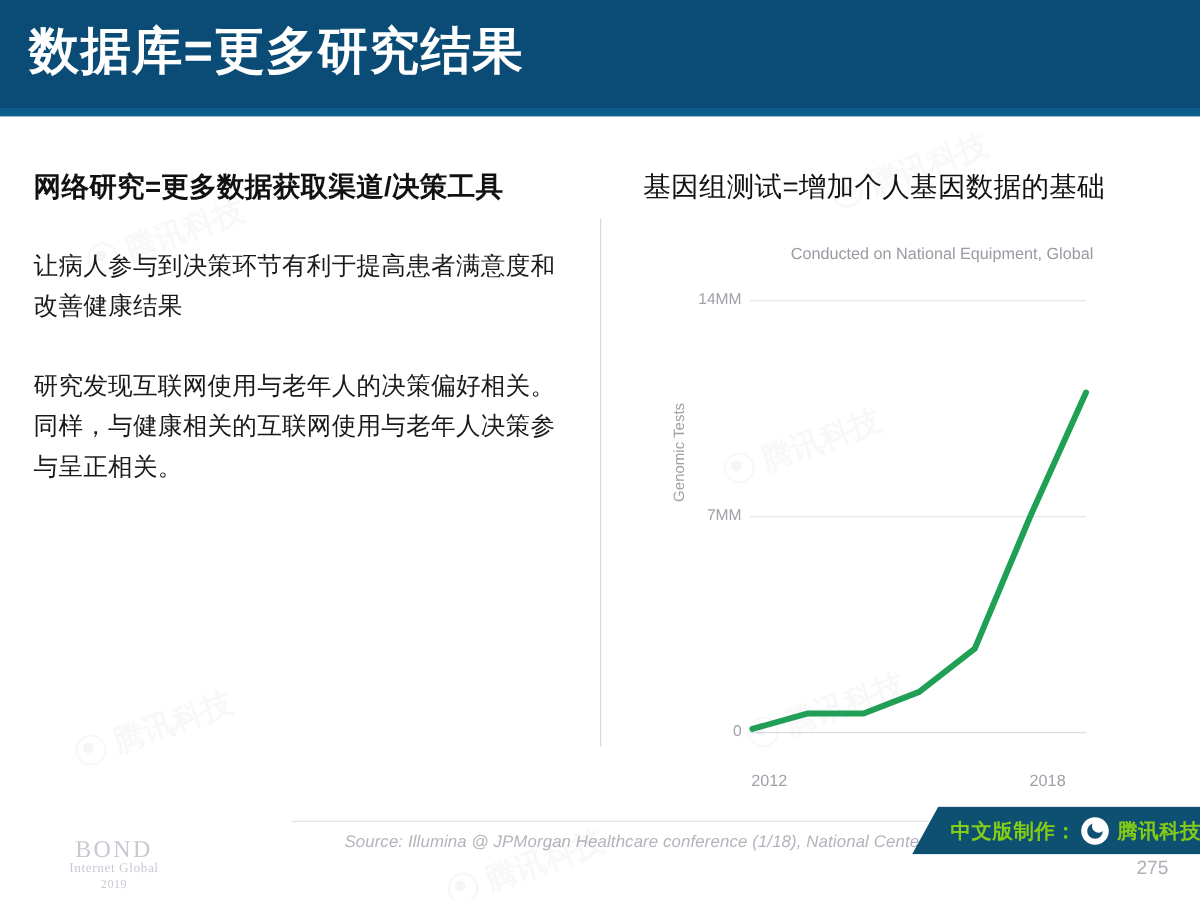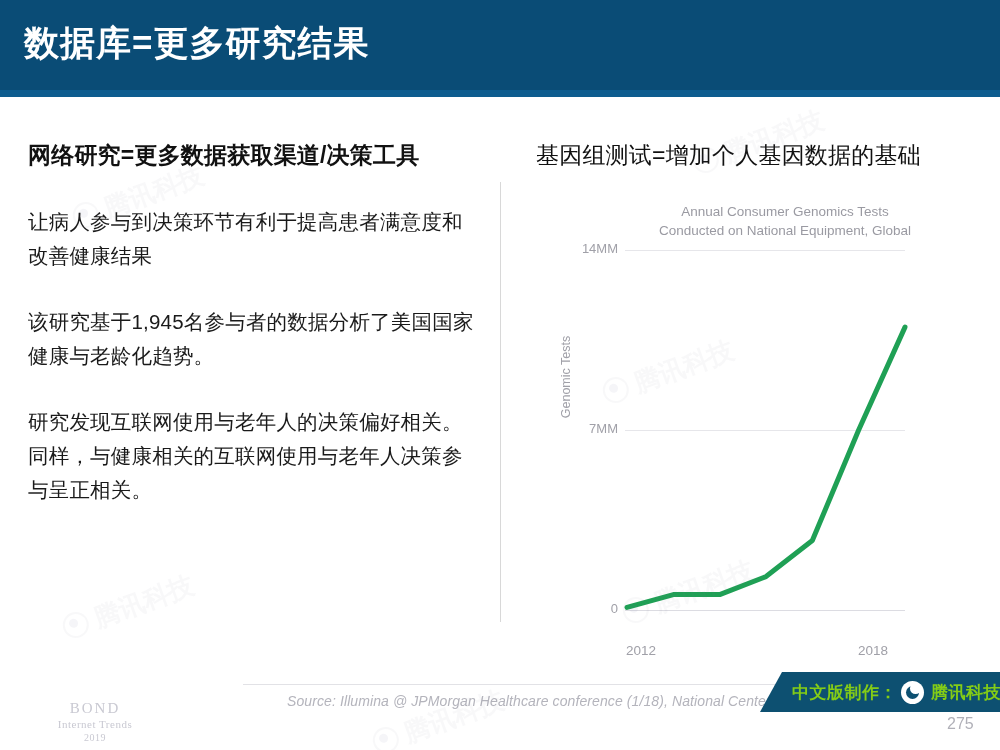--- a/index.html
+++ b/index.html
@@ -28,21 +28,21 @@
     position: absolute;
     left: 0; top: 90px;
     width: 1000px;
     height: 7px;
     background: #0d5c8e;
   }
   .header-title {
     position: absolute;
     left: 24px;
     top: 18px;
-    font-size: 35px;
+    font-size: 42px;
     font-weight: bold;
     color: #ffffff;
     letter-spacing: 1px;
     line-height: 50px;
     white-space: nowrap;
   }
 
   
   .content {
     position: absolute;
@@ -194,21 +194,21 @@
   }
   .bond-logo {
     position: absolute;
     left: 30px;
     top: 700px;
     width: 130px;
     text-align: center;
     font-family: "Liberation Serif", "DejaVu Serif", serif;
     color: #c9c9d2;
   }
-  .bond-logo .b1 { font-size: 15px; letter-spacing: 2px; line-height: 17px; }
+  .bond-logo .b1 { font-size: 20px; letter-spacing: 2px; line-height: 17px; }
   .bond-logo .b2 { font-size: 11px; letter-spacing: 0.5px; line-height: 14px; }
   .bond-logo .b3 { font-size: 10px; letter-spacing: 0.5px; line-height: 13px; }
 
   
   .badge {
     position: absolute;
     left: 760px;
     top: 672px;
     width: 260px;
     height: 40px;
@@ -303,33 +303,31 @@
 <div class="header-stripe"></div>
 <div class="header-title">数据库=更多研究结果</div>
 
 <div class="content">
 
   <div class="divider"></div>
 
   <div class="col-left">
     <h2>网络研究=更多数据获取渠道/决策工具</h2>
     <p class="para">让病人参与到决策环节有利于提高患者满意度和改善健康结果</p>
-    <p class="para">该研究基于1,945名参与者的数据分析了美国国家健康与老龄化趋势。</p>
     <p class="para">研究发现互联网使用与老年人的决策偏好相关。同样，与健康相关的互联网使用与老年人决策参与呈正相关。</p>
   </div>
 
   <div class="col-right">
     <h2>基因组测试=增加个人基因数据的基础</h2>
   </div>
 </div>
 
 <div class="chart-wrap">
 
   <div class="chart-title">
-    <div>Annual Consumer Genomics Tests</div>
     <div>Conducted on National Equipment, Global</div>
   </div>
 
   <div class="y-axis-label">Genomic Tests</div>
 
   <div class="gridline grid-14"></div>
   <div class="gridline grid-7"></div>
   <div class="gridline grid-0"></div>
 
   <div class="ytick ytick-14">14MM</div>
@@ -342,21 +340,21 @@
   <svg class="chart-svg" viewBox="0 0 470 450">
     <polyline id="series-path" fill="none" stroke="#1fa055" stroke-width="5" stroke-linecap="round" stroke-linejoin="round" points="107.00,412.43 153.33,399.57 199.67,399.57 246.00,381.57 292.33,345.57 338.67,235.00 385.00,132.14"></polyline>
   </svg>
 </div>
 
 <div class="footer-rule"></div>
 <div class="source">Source: Illumina @ JPMorgan Healthcare conference (1/18), National Center for Biotechnology Information (U</div>
 
 <div class="bond-logo">
   <div class="b1">BOND</div>
-  <div class="b2">Internet Trends</div>
+  <div class="b2">Internet Global</div>
   <div class="b3">2019</div>
 </div>
 
 <div class="badge">
   <span class="badge-text">中文版制作：</span>
   <span class="badge-logo"></span>
   <span class="badge-text">腾讯科技</span>
 </div>
 
 <div class="page-num">275</div>

